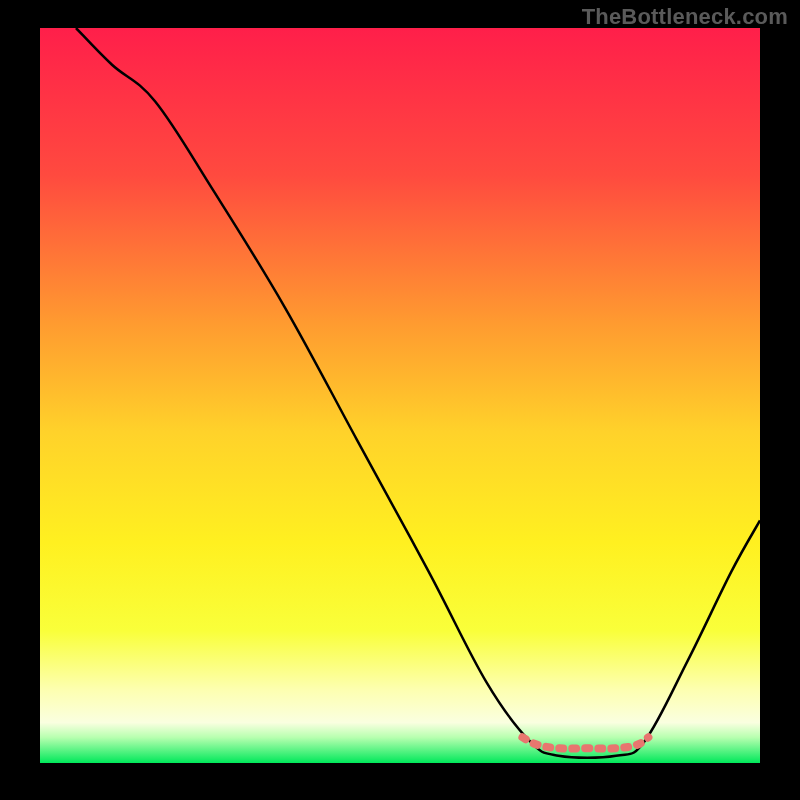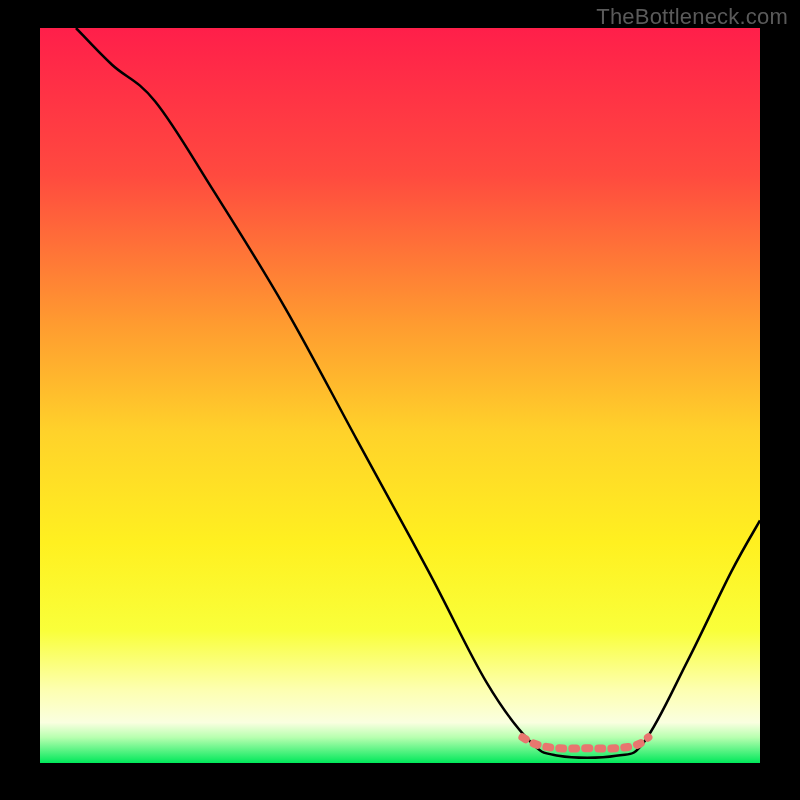--- a/index.html
+++ b/index.html
@@ -16,21 +16,21 @@
     width: 800px;
     height: 800px;
     background: #000;
   }
   .watermark {
     position: absolute;
     top: 4px;
     right: 12px;
     color: #5a5a5a;
     font-size: 22px;
-    font-weight: 400;
+    font-weight: 700;
     letter-spacing: 0.2px;
     z-index: 5;
     text-align: right;
   }
   .plot-area {
     position: absolute;
     left: 40px;
     top: 28px;
     width: 720px;
     height: 735px;

